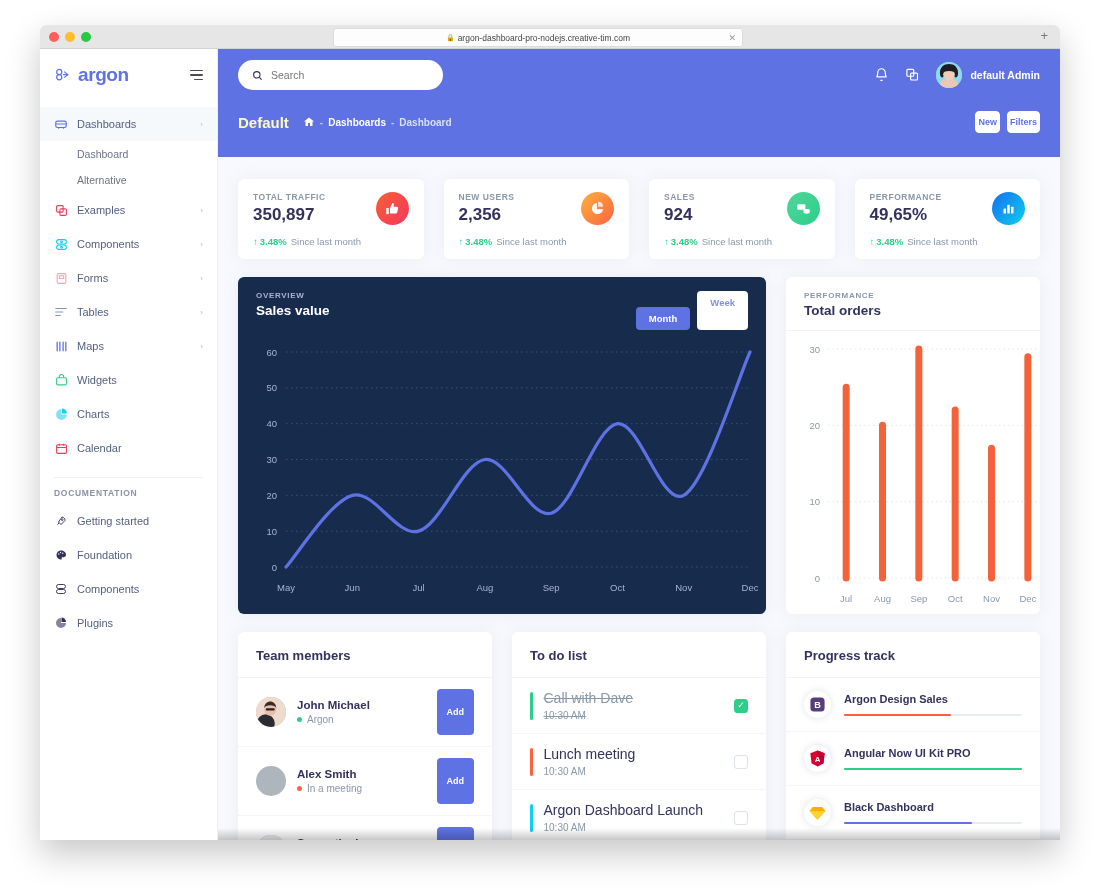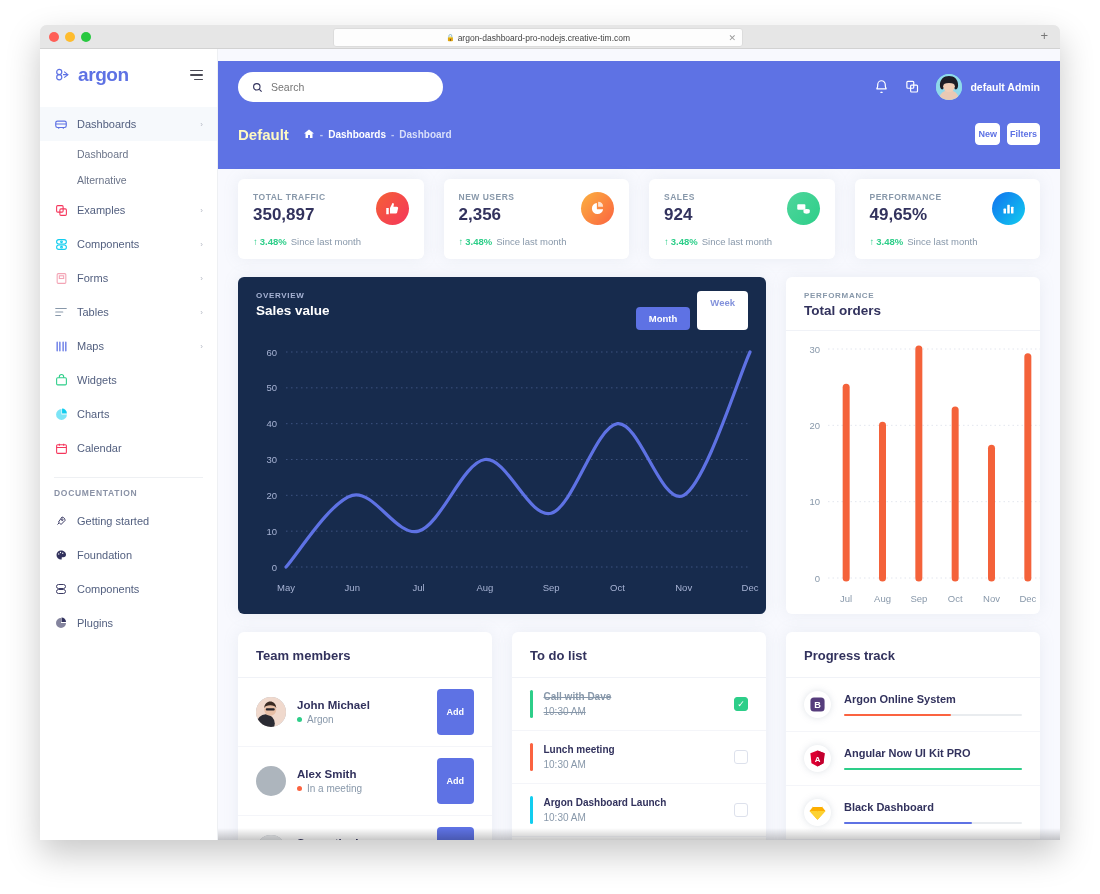--- a/index.html
+++ b/index.html
@@ -85,21 +85,21 @@
     padding-left: 37px; font-size: 10.5px; color: #6b7489; cursor: pointer;
   }
   .nav-divider { height: 1px; background: #eef0f3; margin: 12px 14px 10px; }
   .nav-section {
     font-size: 8.5px; letter-spacing: .7px; color: #8a92a6;
     padding: 0 14px 6px; font-weight: bold;
   }
 
   
   .topbar {
-    position: absolute; left: 178px; top: 12px;
+    position: absolute; left: 178px; top: 0;
     width: 842px; height: 108px;
     background: #5e72e4;
   }
   .topbar-row {
     height: 52px; display: flex; align-items: center;
     padding: 0 20px; gap: 14px;
   }
   .search {
     width: 205px; height: 30px; background: #fff;
     border-radius: 18px; display: flex; align-items: center;
@@ -216,21 +216,21 @@
     padding: 18px 10px; border: 0; cursor: pointer;
     font-family: "Liberation Sans", sans-serif;
   }
 
   .todo {
     display: flex; align-items: center;
     padding: 12px 18px 12px 18px; border-bottom: 1px solid #f4f5f9;
     position: relative;
   }
   .todo-bar { width: 2.5px; height: 28px; border-radius: 2px; margin-right: 11px; flex: 0 0 2.5px; }
-  .todo-title { font-size: 10px; font-weight: bold; color: #32325d; }
+  .todo-title { font-size: 14px; font-weight: normal; color: #32325d; }
   .todo-time { font-size: 10px; color: #8898aa; margin-top: 4px; }
   .todo.done .todo-title, .todo.done .todo-time { text-decoration: line-through; color: #8898aa; }
   .cb {
     margin-left: auto; width: 14px; height: 14px; border-radius: 3px;
     border: 1px solid #dde1ec; background: #fff; cursor: pointer;
     display: flex; align-items: center; justify-content: center;
   }
   .cb.checked { background: #2dce89; border-color: #2dce89; }
   .cb.checked::after {
     content: "✓"; color: #fff; font-size: 9px; line-height: 1;
@@ -752,21 +752,21 @@
           <div class="panel-hdr">Progress track</div>
 
           <div class="prog">
             <div class="p-logo">
               <svg width="17" height="17" viewBox="0 0 24 24">
                 <rect x="2" y="2" width="20" height="20" rx="5" fill="#563d7c"></rect>
                 <text x="12" y="17" font-size="13" font-weight="bold" fill="#fff" text-anchor="middle" font-family="Liberation Sans, sans-serif">B</text>
               </svg>
             </div>
             <div class="p-body">
-              <div class="p-name">Argon Online System</div>
+              <div class="p-name">Argon Design Sales</div>
               <div class="p-track">
                 <div class="p-fill" id="pf0" style="background: rgb(251, 99, 64); width: 60%;"></div>
               </div>
             </div>
           </div>
 
           <div class="prog">
             <div class="p-logo">
               <svg width="19" height="19" viewBox="0 0 24 24">
                 <path d="M12 2 3 5.5 4.4 18 12 22l7.6-4L21 5.5z" fill="#dd0031"></path>

